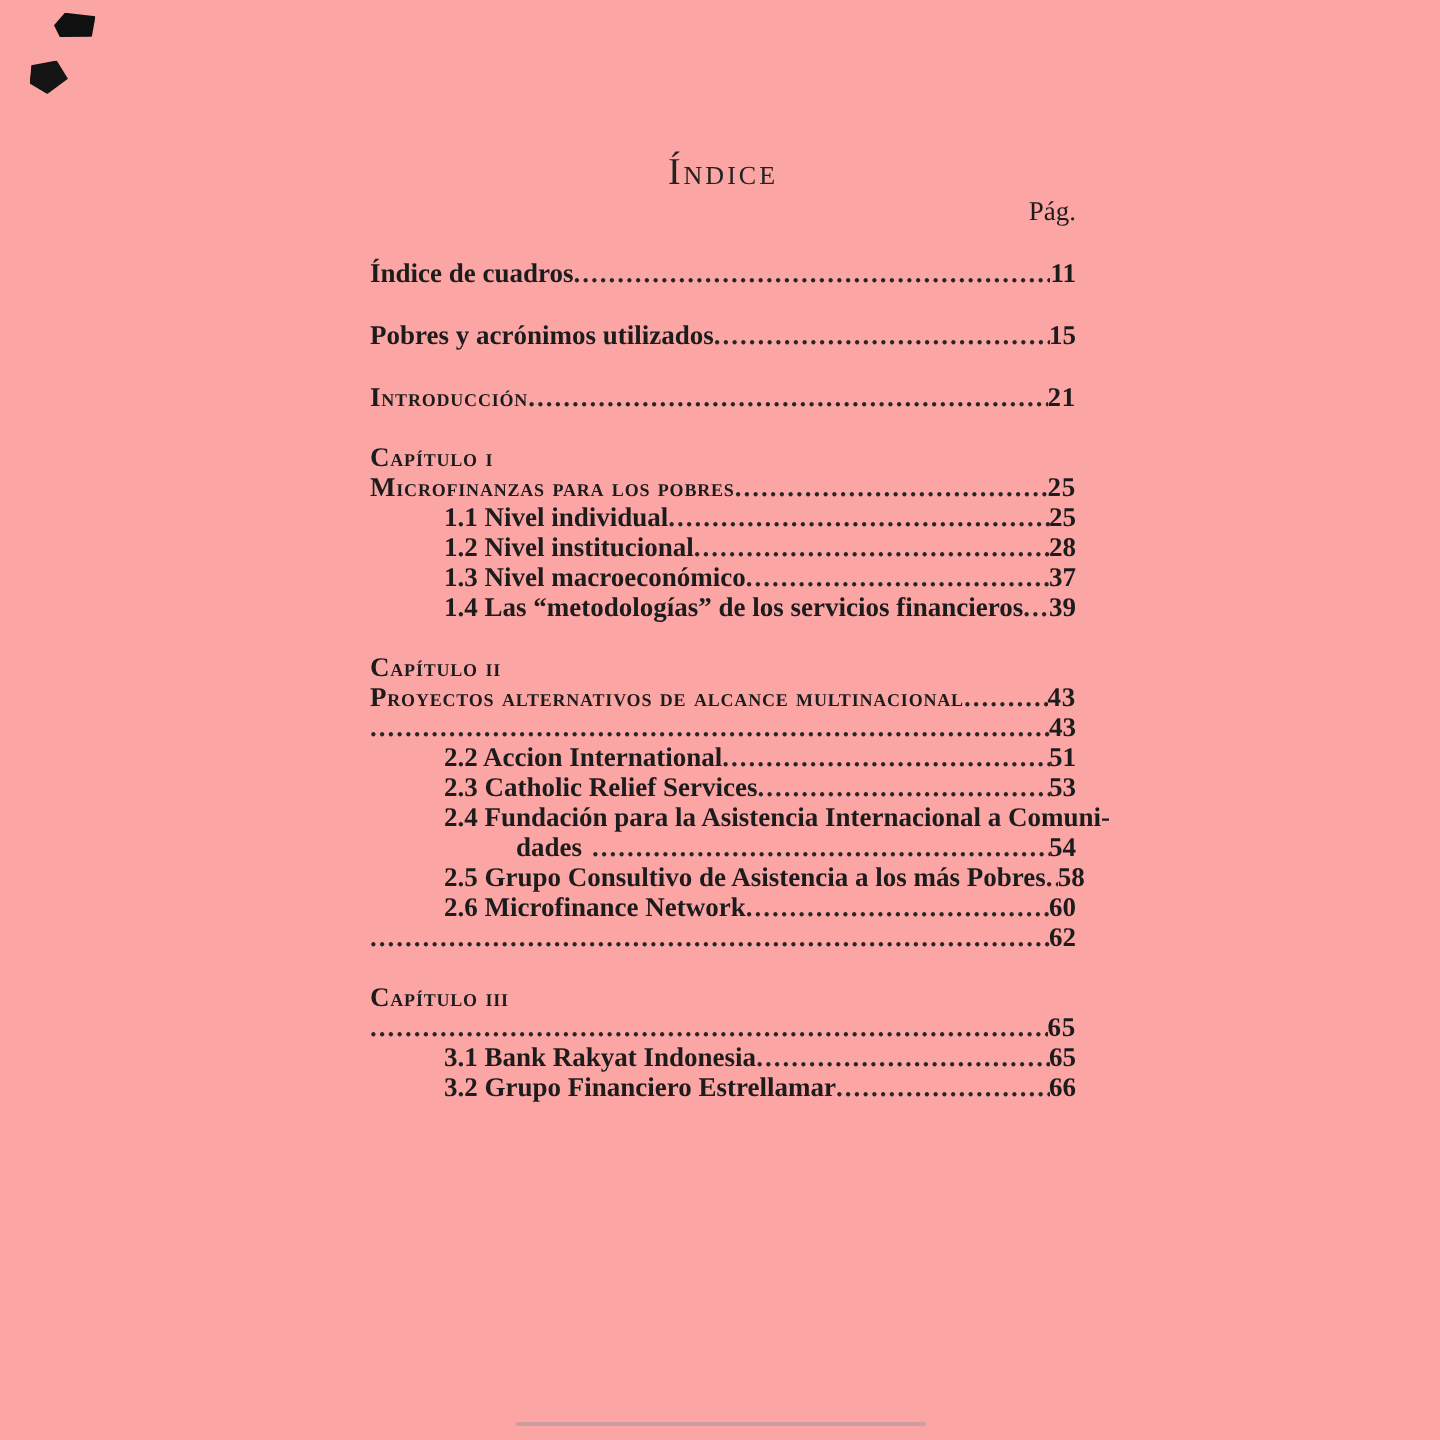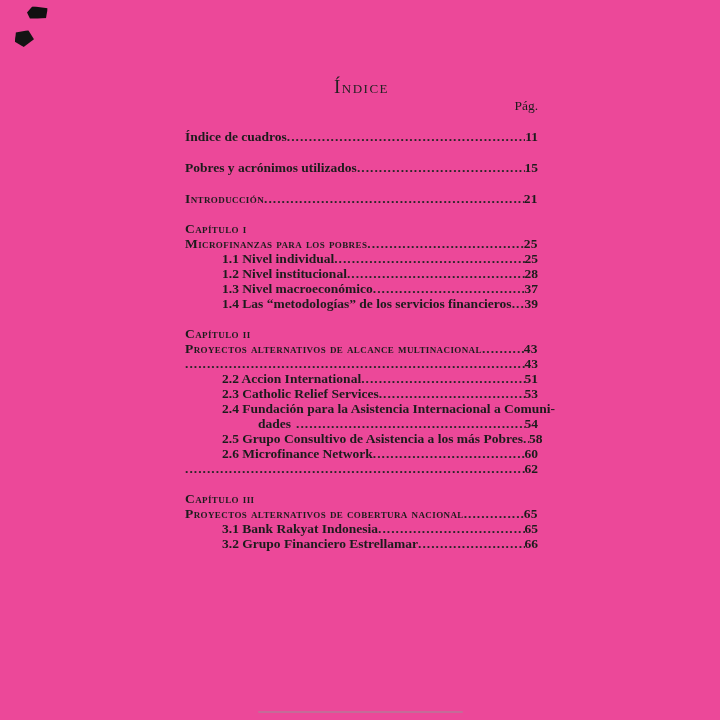--- a/index.html
+++ b/index.html
@@ -1,19 +1,19 @@
 <!DOCTYPE html>
 <html><head>
 <meta charset="utf-8">
 <style>
   html, body { margin: 0; padding: 0; background: #e9e9e9; }
   .page {
     position: relative;
     width: 720px; height: 720px;
-    background: #ec4899;
+    background: #fca5a5;
     overflow: hidden;
     font-family: "Liberation Serif", serif;
     color: #1c1c1c;
   }
   .content {
     position: absolute;
     left: 185px; top: 0;
     width: 353px;
   }
   .sc { font-variant: small-caps; letter-spacing: 0.4px; }
@@ -199,21 +199,20 @@
     <div class="row ind">
       <span class="leader"></span>
       <span class="pg">62</span>
     </div>
 
     <div class="row chgap sc">
       <span class="lbl">Capítulo iii</span>
     </div>
 
     <div class="row sc">
-      <span class="lbl">Proyectos alternativos de cobertura nacional</span>
       <span class="leader"></span>
       <span class="pg">65</span>
     </div>
 
     <div class="row ind">
       <span class="lbl">3.1 Bank Rakyat Indonesia</span>
       <span class="leader"></span>
       <span class="pg">65</span>
     </div>
 

